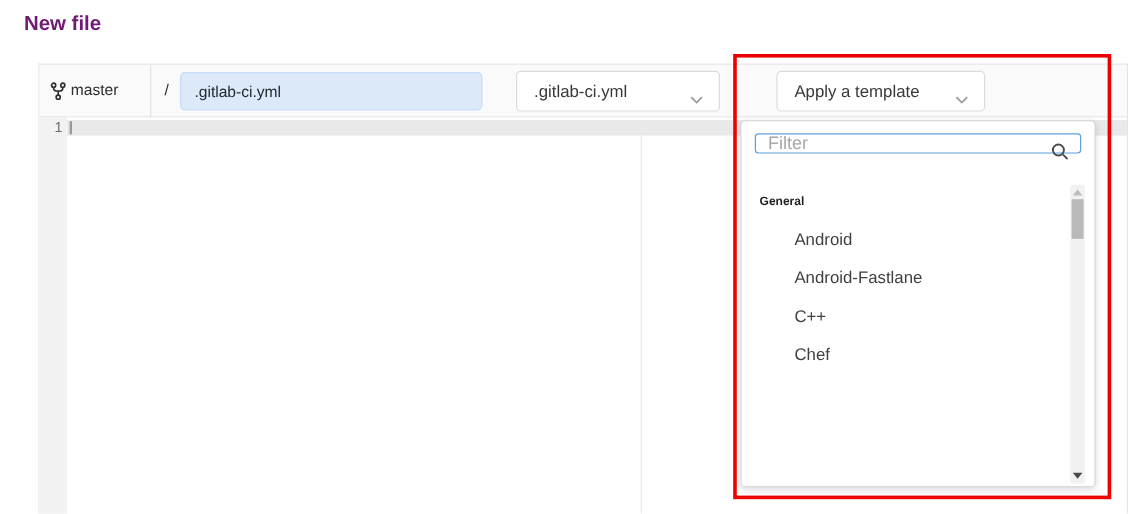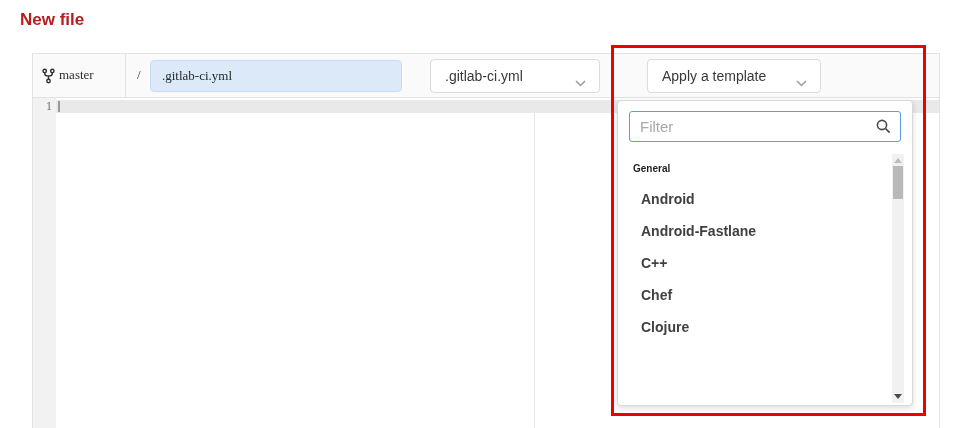--- a/index.html
+++ b/index.html
@@ -1,20 +1,20 @@
 <!DOCTYPE html>
 <html><head>
 <meta charset="utf-8">
 <style>
   * { margin:0; padding:0; box-sizing:border-box; }
   html,body { width:954px; height:428px; background:#ffffff; overflow:hidden;
               font-family:"Liberation Sans", sans-serif; }
-  .mono { font-family:Liberation Serif, serif; }
+  .mono { font-family:Liberation Sans, sans-serif; }
 
-  .page-title { position:absolute; left:20px; top:10px; font-size:17px; font-weight:700; color:#b91c1c; }
+  .page-title { position:absolute; left:20px; top:10px; font-size:17px; font-weight:700; color:#701a75; }
 
   
   .file-holder { position:absolute; left:32px; top:53px; width:908px; height:375px;
                  border:1px solid #e3e3e3; border-bottom:none; background:#fff; }
 
   .toolbar { position:absolute; left:0; top:0; right:0; height:44px; background:#fafafa;
              border-bottom:1px solid #e3e3e3; }
   .branch-icon { position:absolute; left:8px; top:14px; width:15px; height:16px; }
   .branch-name { position:absolute; left:26px; top:13px; font-size:13px; color:#2e2e2e; }
   .tb-divider { position:absolute; left:92px; top:0; width:1px; height:44px; background:#e3e3e3; }
@@ -35,32 +35,32 @@
   .line-number { position:absolute; left:0; top:2px; width:19px; text-align:right;
                  font-size:12px; line-height:13px; color:#6e6e6e; }
   .active-line { position:absolute; left:23px; right:0; top:2px; height:13px; background:#e9e9e9; }
   .text-cursor { position:absolute; left:2px; top:1px; width:2px; height:11px; background:#9a9a9a; }
   .print-ruler { position:absolute; left:501px; top:15px; bottom:0; width:1px; background:#e8e8e8; }
 
   
   .dropdown-panel { position:absolute; left:617px; top:100px; width:296px; height:306px;
                     background:#fff; border:1px solid #d9d9d9; border-radius:4px;
                     box-shadow:0 2px 6px rgba(0,0,0,0.14); z-index:5; }
-  .filter-wrap { position:absolute; left:11px; right:11px; top:10px; height:31px; }
+  .filter-wrap { position:absolute; left:11px; right:11px; top:10px; height:17px; }
   .filter-input { width:100%; height:100%; border:1.5px solid #5f9fd9; border-radius:3px;
                   font-size:15px; color:#333; padding:0 34px 0 10px; outline:none;
                   font-family:"Liberation Sans", sans-serif; }
   .filter-input::placeholder { color:#a8a8a8; }
   .search-icon { position:absolute; right:9px; top:7px; width:17px; height:17px; }
 
   .dropdown-list { position:absolute; left:0; right:24px; top:54px; bottom:4px; overflow:hidden; }
   .group-header { height:28px; line-height:28px; padding-left:15px; font-size:10px;
                   font-weight:700; color:#1f1f1f; }
-  .list-item { height:32px; line-height:32px; padding-left:23px; font-size:14px;
-               color:#404040; cursor:pointer; white-space:nowrap;font-weight:bold; }
+  .list-item { height:32px; line-height:32px; padding-left:44px; font-size:14px;
+               color:#404040; cursor:pointer; white-space:nowrap; }
 
   .scrollbar { position:absolute; right:8px; top:53px; width:12px; height:249px;
                background:#f1f1f1; border-radius:2px; }
   .scroll-up-icon { position:absolute; top:4px; left:2px; width:0; height:0;
                     border-left:4px solid transparent; border-right:4px solid transparent;
                     border-bottom:5px solid #bdbdbd; }
   .scroll-thumb { position:absolute; top:12px; left:1px; width:10px; height:33px; background:#b9b9b9; }
   .scroll-down-icon { position:absolute; bottom:4px; left:2px; width:0; height:0;
                       border-left:4px solid transparent; border-right:4px solid transparent;
                       border-top:5px solid #4a4a4a; }
@@ -130,21 +130,20 @@
       </svg>
     </span>
   </div>
 
   <div class="dropdown-list">
     <div class="group-header">General</div>
     <div class="list-item">Android</div>
     <div class="list-item">Android-Fastlane</div>
     <div class="list-item">C++</div>
     <div class="list-item">Chef</div>
-    <div class="list-item">Clojure</div>
   </div>
 
   <div class="scrollbar">
     <span class="scroll-up-icon"></span>
     <span class="scroll-thumb"></span>
     <span class="scroll-down-icon"></span>
   </div>
 </div>
 
 <div class="red-annotation"></div>

